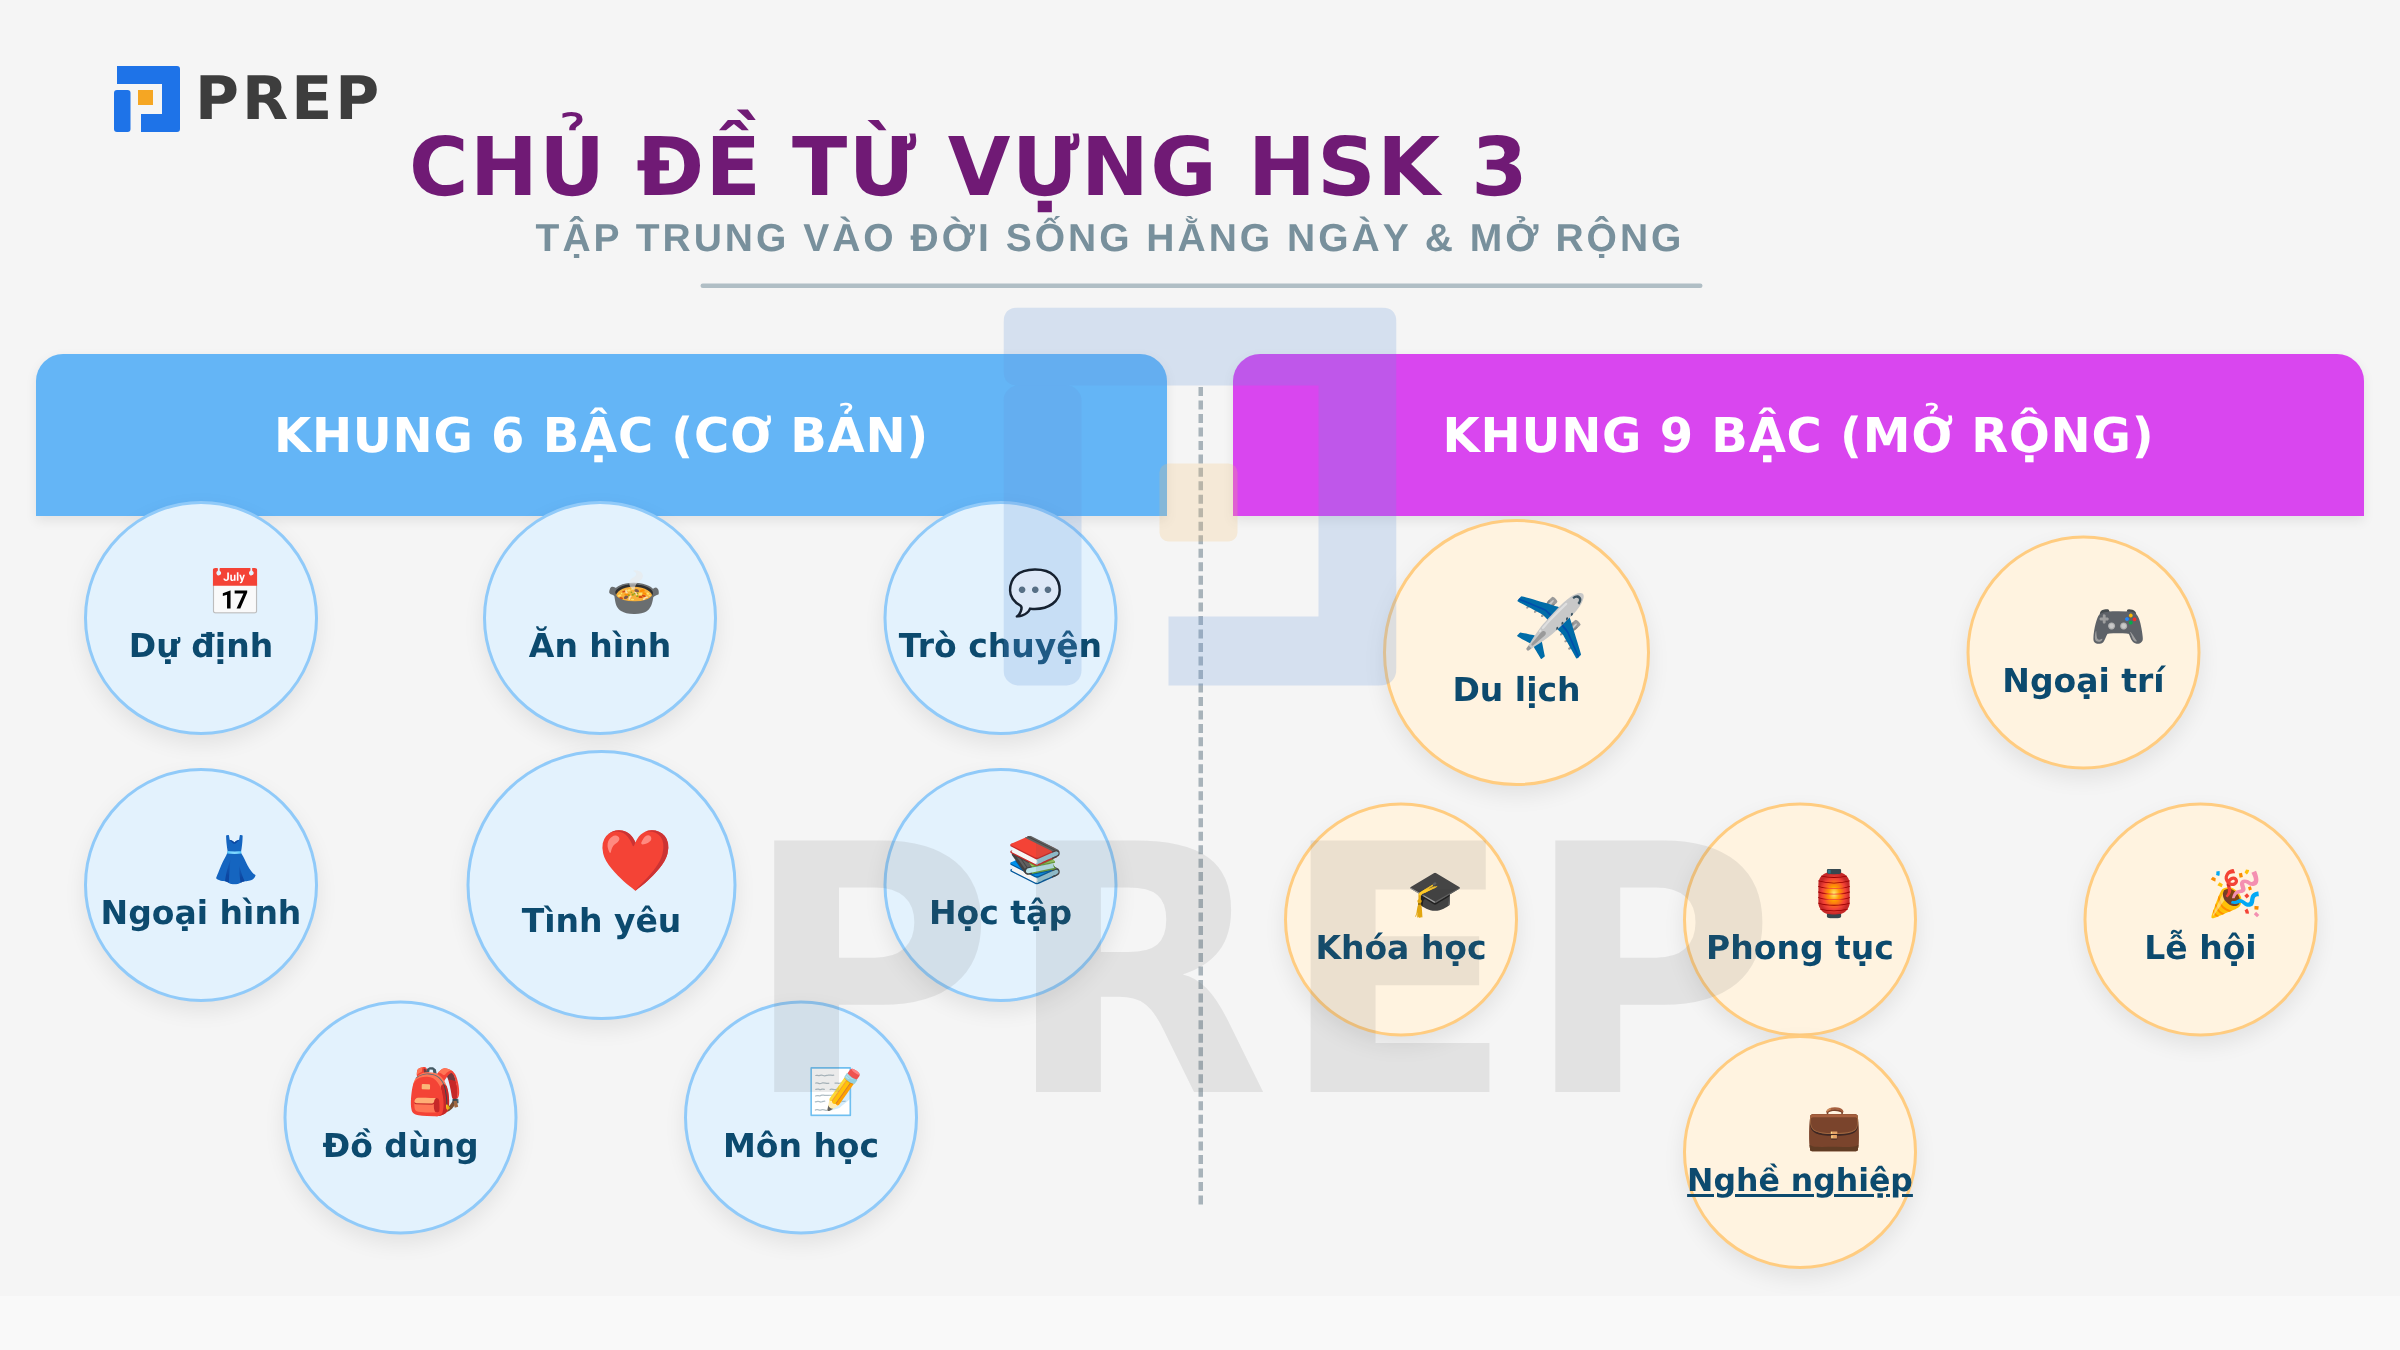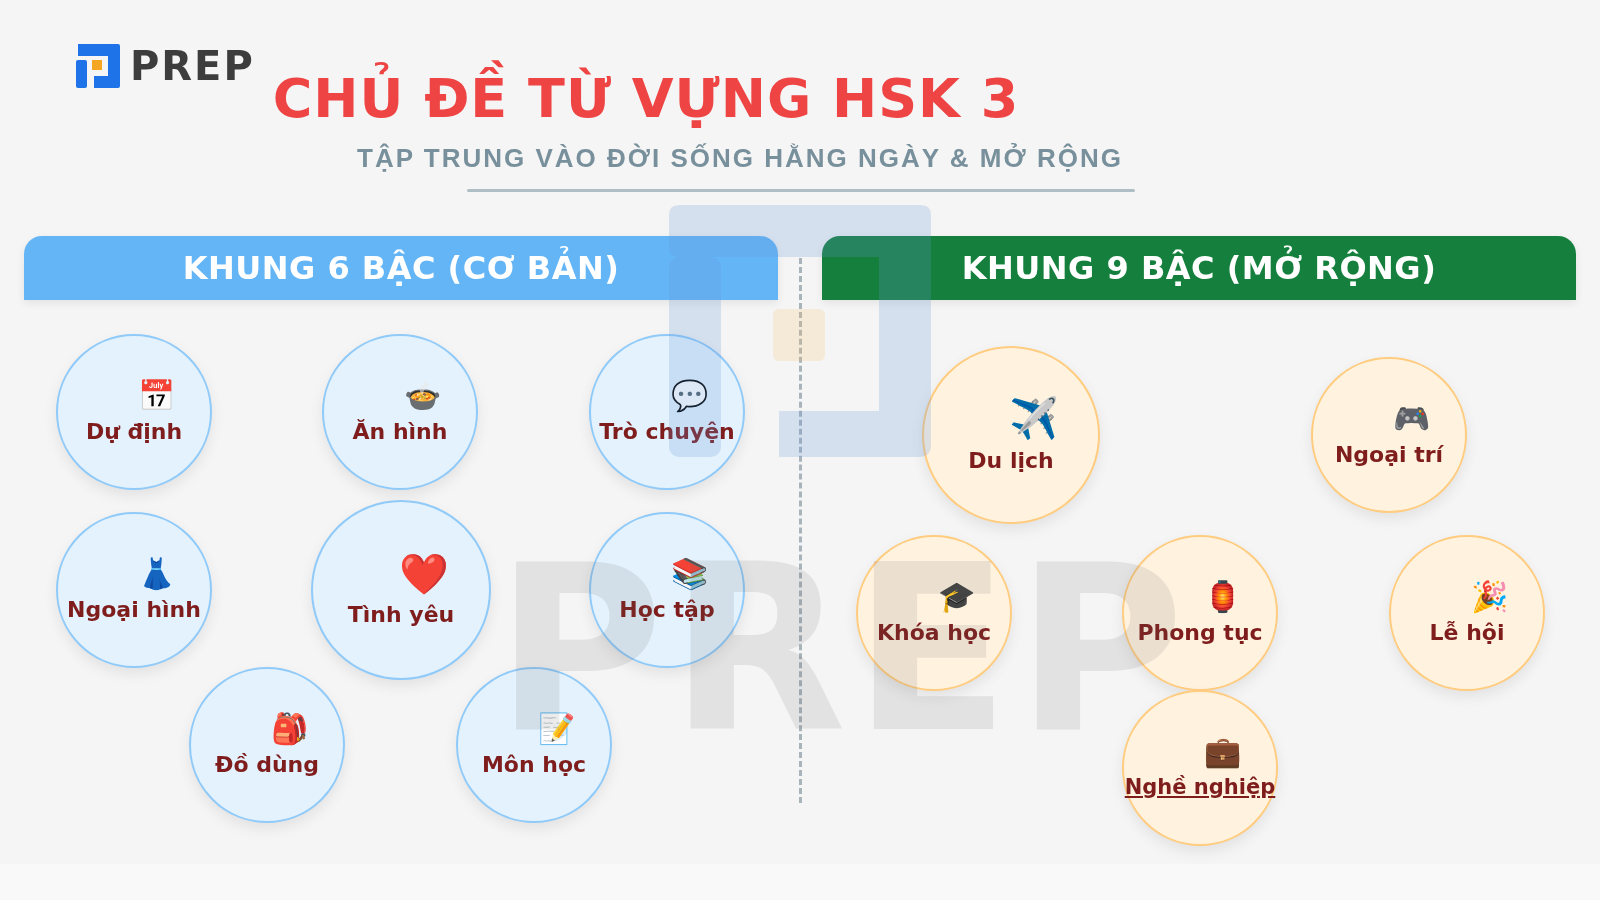--- a/index.html
+++ b/index.html
@@ -19,69 +19,69 @@
   }
   
   .logo { position: absolute; left: 74px; top: 42px; height: 48px; display: flex; align-items: center; }
   .logo-mark { position: relative; width: 48px; height: 48px; }
   .logo-text {
     margin-left: 8px; font-size: 40px; font-weight: bold; color: #3d3d3d;
     letter-spacing: 2px; font-family: "DejaVu Sans", sans-serif;
   }
   
   .title {
-    position: absolute; left: 0; width: 1292px; top: 67px; text-align: center;
-    font-size: 54px; font-weight: bold; color: #ef4444; letter-spacing: 1px;
+    position: absolute; left: 0; width: 1292px; top: 80px; text-align: center;
+    font-size: 54px; font-weight: bold; color: #701a75; letter-spacing: 1px;
     font-family: "DejaVu Sans", sans-serif;
   }
   .subtitle {
     position: absolute; left: 0; width: 1480px; top: 143px; text-align: center;
     font-size: 26px; font-weight: bold; color: #78909c; letter-spacing: 2px;
     font-family: "Liberation Sans", sans-serif;
   }
   .title-rule {
     position: absolute; left: 467px; top: 189px; width: 668px; height: 3px;
     background: #b0bec5; border-radius: 2px;
   }
   
   .wm-mark { position: absolute; left: 669px; top: 205px; width: 262px; height: 262px; }
   .wm-text {
     position: absolute; left: 495px; top: 535px; font-size: 230px; font-weight: bold;
     color: rgba(90, 90, 90, 0.12); letter-spacing: 6px; font-family: "DejaVu Sans", sans-serif;
     line-height: 1; pointer-events: none; z-index: 5;
   }
   
   .section-header {
-    position: absolute; top: 236px; height: 64px; border-radius: 18px 18px 0 0;
+    position: absolute; top: 236px; height: 108px; border-radius: 18px 18px 0 0;
     display: flex; align-items: center; justify-content: center;
     color: #fff; font-size: 32px; font-weight: bold; letter-spacing: 0.5px;
     font-family: "DejaVu Sans", sans-serif;
     box-shadow: 0 3px 8px rgba(0,0,0,0.08);
   }
   .sh-left { left: 24px; width: 754px; background: #64b5f6; }
-  .sh-right { left: 822px; width: 754px; background: #15803d; }
+  .sh-right { left: 822px; width: 754px; background: #d946ef; }
   
   .divider {
     position: absolute; left: 799px; top: 258px; height: 545px; width: 0;
     border-left: 3px dashed #a8b3ba;
   }
   
   .bubble {
     position: absolute; border-radius: 50%;
     display: flex; flex-direction: column; align-items: center; justify-content: center;
     box-shadow: 0 6px 14px rgba(0,0,0,0.08);
   }
   .bubble.blue { background: #e3f2fd; border: 2px solid #90caf9; }
   .bubble.orange { background: #fff3e0; border: 2px solid #ffcc80; }
   .bubble .ico {
     font-size: 30px; line-height: 1; margin-left: 46px; margin-bottom: 4px; height: 34px;
     font-family: "DejaVu Sans", sans-serif;
   }
   .bubble .lbl {
-    font-size: 22px; font-weight: bold; color: #7f1d1d; white-space: nowrap;
+    font-size: 22px; font-weight: bold; color: #0c4a6e; white-space: nowrap;
     font-family: "DejaVu Sans", sans-serif;
   }
 </style>
 </head>
 <body>
 
 <div class="canvas"></div>
 <div class="footer-band"></div>
 
 <div class="logo">

